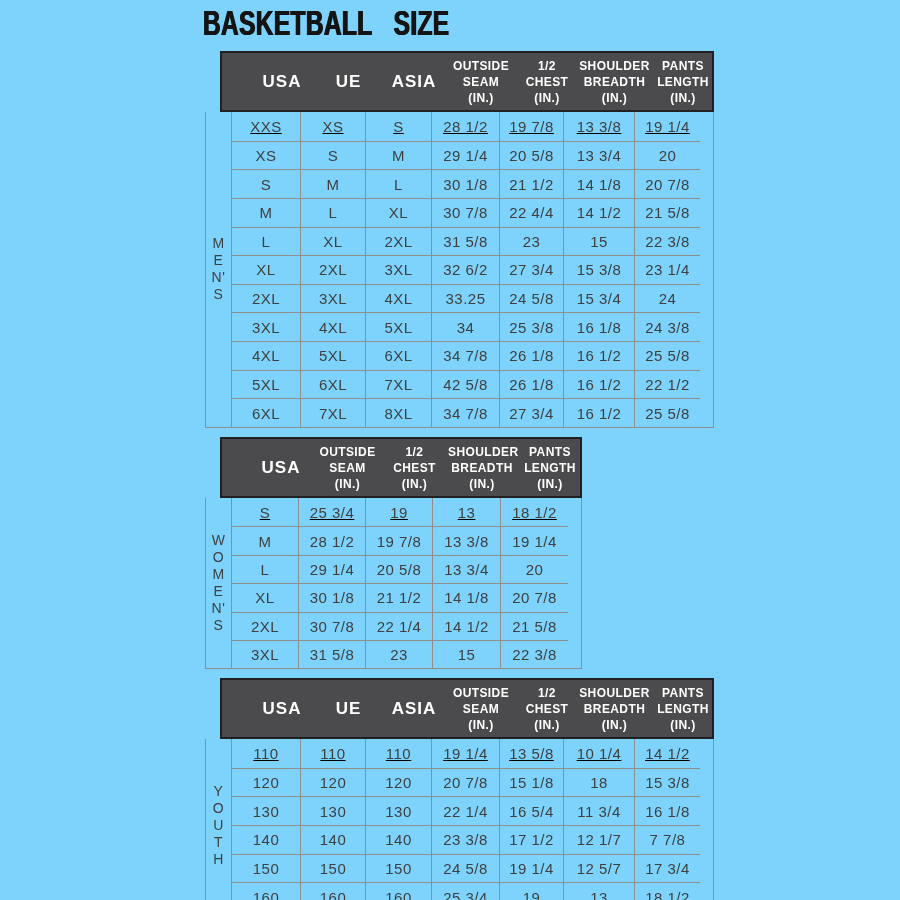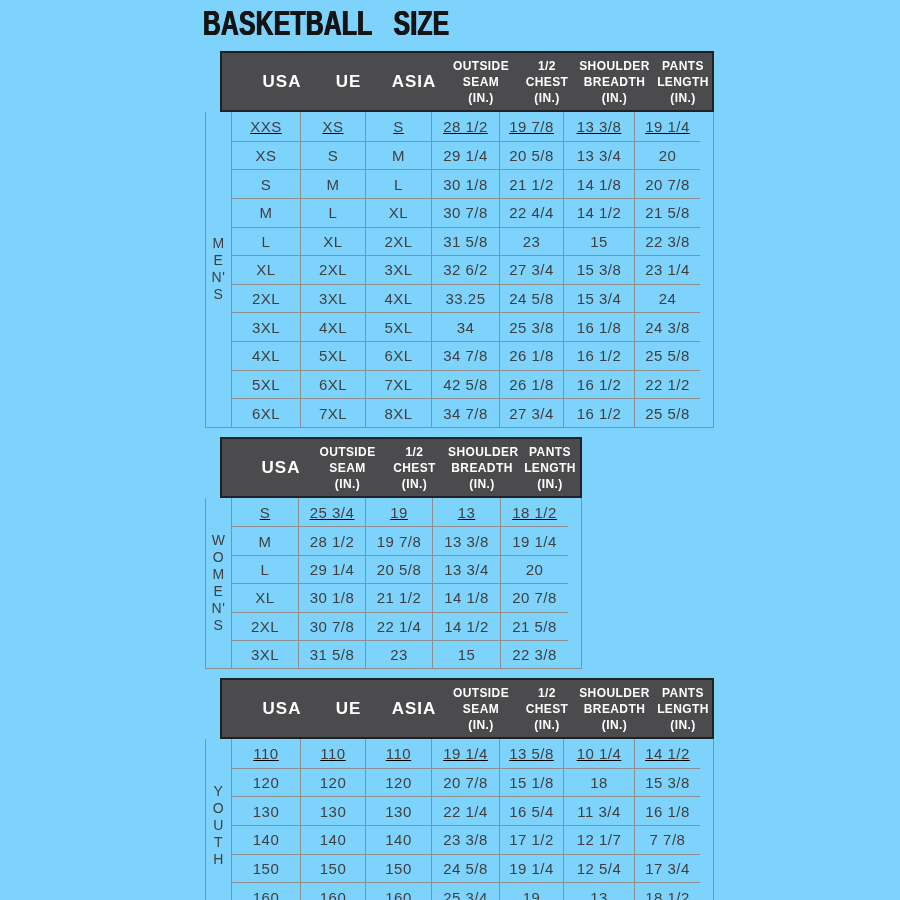--- a/index.html
+++ b/index.html
@@ -323,21 +323,21 @@
             <div class="td">17 1/2</div>
             <div class="td">12 1/7</div>
             <div class="td">7 7/8</div>
           </div>
           <div class="tr">
             <div class="td">150</div>
             <div class="td">150</div>
             <div class="td">150</div>
             <div class="td">24 5/8</div>
             <div class="td">19 1/4</div>
-            <div class="td">12 5/4</div>
+            <div class="td">12 5/7</div>
             <div class="td">17 3/4</div>
           </div>
           <div class="tr">
             <div class="td">160</div>
             <div class="td">160</div>
             <div class="td">160</div>
             <div class="td">25 3/4</div>
             <div class="td">19</div>
             <div class="td">13</div>
             <div class="td">18 1/2</div>

